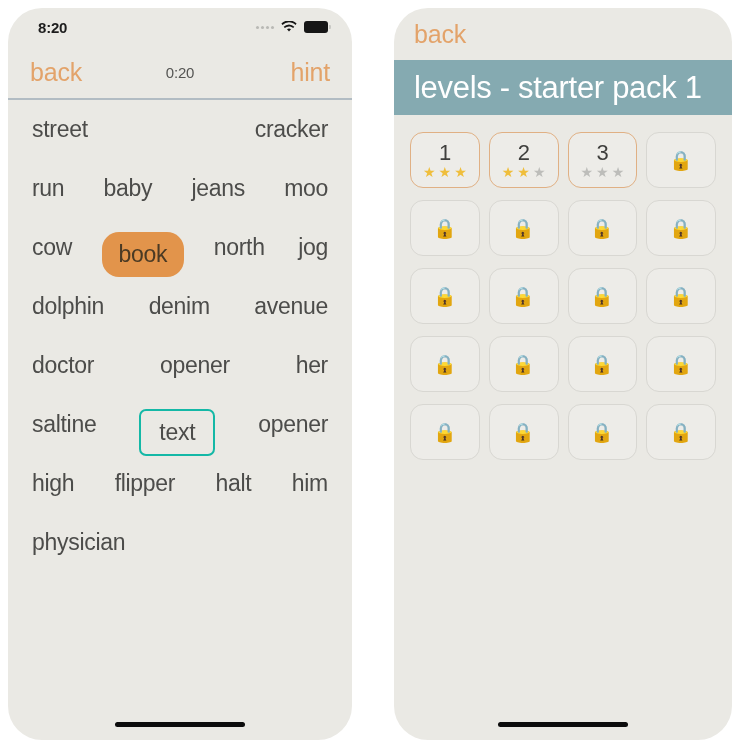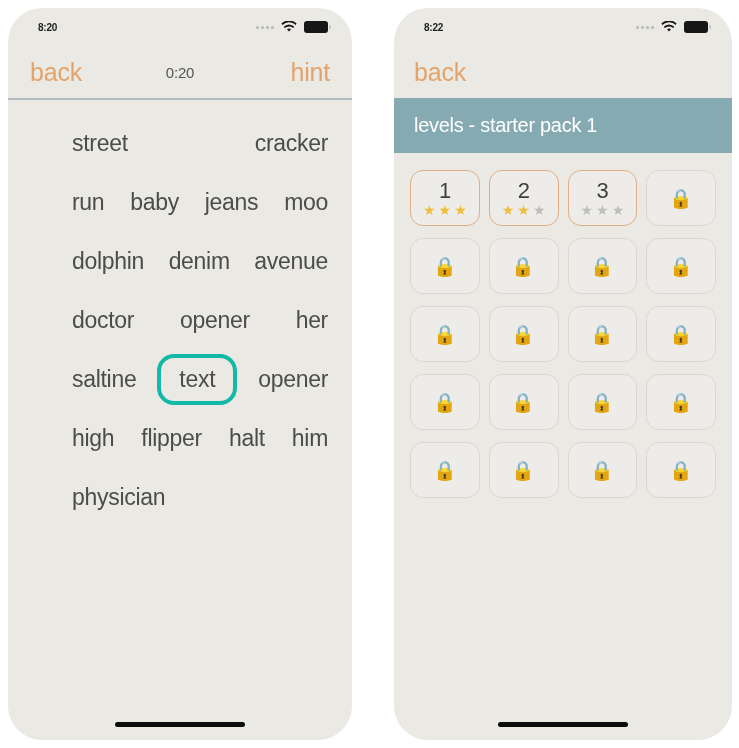--- a/index.html
+++ b/index.html
@@ -30,21 +30,21 @@
   
   .statusbar {
     position:relative;
     height:38px;
     display:flex;
     align-items:center;
     justify-content:space-between;
     padding:0 24px 0 30px;
   }
   .status-time {
-    font-size:10px;
+    font-size:15px;
     font-weight:bold;
     color:#1d1d1d;
     letter-spacing:-0.2px;
   }
   .status-right {
     display:flex;
     align-items:center;
     gap:7px;
   }
   .sig-dots { display:flex; gap:2px; align-items:flex-end; }
@@ -97,61 +97,60 @@
     background:#A8B4BD;
     opacity:.85;
   }
 
   
   .wordlist {
     padding:14px 20px 0 20px;
   }
   .wordrow {
     display:flex;
-    align-items:center;
+    align-items:flex-start;
     height:59px;
-    margin-left:40px;
   }
   .wordrow.sp-between { justify-content:space-between; }
   .word {
     font-size:23px;
     color:#4c4c4a;
     letter-spacing:-0.3px;
     white-space:nowrap;
     padding:2px 4px;
   }
   .word.selected {
     background:#E2944B;
     color:#4a3a24;
     border-radius:17px;
     padding:9px 17px;
   }
   .word.outlined {
-    border:4px solid #14b8a6;
-    border-radius:17px;
+    border:2px solid #14b8a6;
+    border-radius:7px;
     padding:8px 18px;
     background:transparent;
   }
 
   
   .navbar-right {
     height:52px;
     display:flex;
     align-items:center;
     padding:0 20px;
   }
   .section-header {
     background:#85AAB1;
     height:55px;
     display:flex;
     align-items:center;
     padding:0 20px;
   }
   .section-header span {
-    font-size:20px;
+    font-size:31px;
     color:#ffffff;
     letter-spacing:-0.3px;
   }
 
   
   .levels-grid {
     padding:17px 16px 0 16px;
     display:grid;
     grid-template-columns:repeat(4, 1fr);
     gap:12px 9px;
@@ -229,20 +228,26 @@
           <span class="word">street</span>
           <span class="word">cracker</span>
         </div>
         <div class="wordrow sp-between">
           <span class="word">run</span>
           <span class="word">baby</span>
           <span class="word">jeans</span>
           <span class="word">moo</span>
         </div>
         <div class="wordrow sp-between">
+          <span class="word">cow</span>
+          <span class="word selected">book</span>
+          <span class="word">north</span>
+          <span class="word">jog</span>
+        </div>
+        <div class="wordrow sp-between">
           <span class="word">dolphin</span>
           <span class="word">denim</span>
           <span class="word">avenue</span>
         </div>
         <div class="wordrow sp-between">
           <span class="word">doctor</span>
           <span class="word">opener</span>
           <span class="word">her</span>
         </div>
         <div class="wordrow sp-between">
@@ -259,39 +264,20 @@
         <div class="wordrow ">
           <span class="word">physician</span>
         </div>
       </div>
 
     <div class="home-indicator"></div>
   </div>
 
   <div class="phone" id="phone-right">
 
-    <div class="statusbar">
-      <div class="status-time">8:22</div>
-      <div class="status-right">
-        <span class="sig-dots">
-            <i></i>
-            <i></i>
-            <i></i>
-            <i></i>
-          </span>
-        <span class="wifi">
-          <svg width="16" height="12" viewBox="0 0 16 12">
-            <path d="M8 10.6l2-2.3a3 3 0 0 0-4 0l2 2.3z" fill="#161616"></path>
-            <path d="M8 5.4c1.6 0 3.1.6 4.2 1.7l1.1-1.3A8 8 0 0 0 8 3.4a8 8 0 0 0-5.3 2.4l1.1 1.3A6 6 0 0 1 8 5.4z" fill="#161616"></path>
-            <path d="M8 1.3c2.5 0 4.8 1 6.5 2.6l1.1-1.3A11 11 0 0 0 8-.6 11 11 0 0 0 .4 2.6l1.1 1.3A9.4 9.4 0 0 1 8 1.3z" fill="#161616"></path>
-          </svg>
-        </span>
-        <span class="battery"></span>
-      </div>
-    </div>
 
     <div class="navbar-right">
       <span class="nav-link">back</span>
     </div>
 
     <div class="section-header">
       <span>levels - starter pack 1</span>
     </div>
 
     <div class="levels-grid" id="levels-grid">

